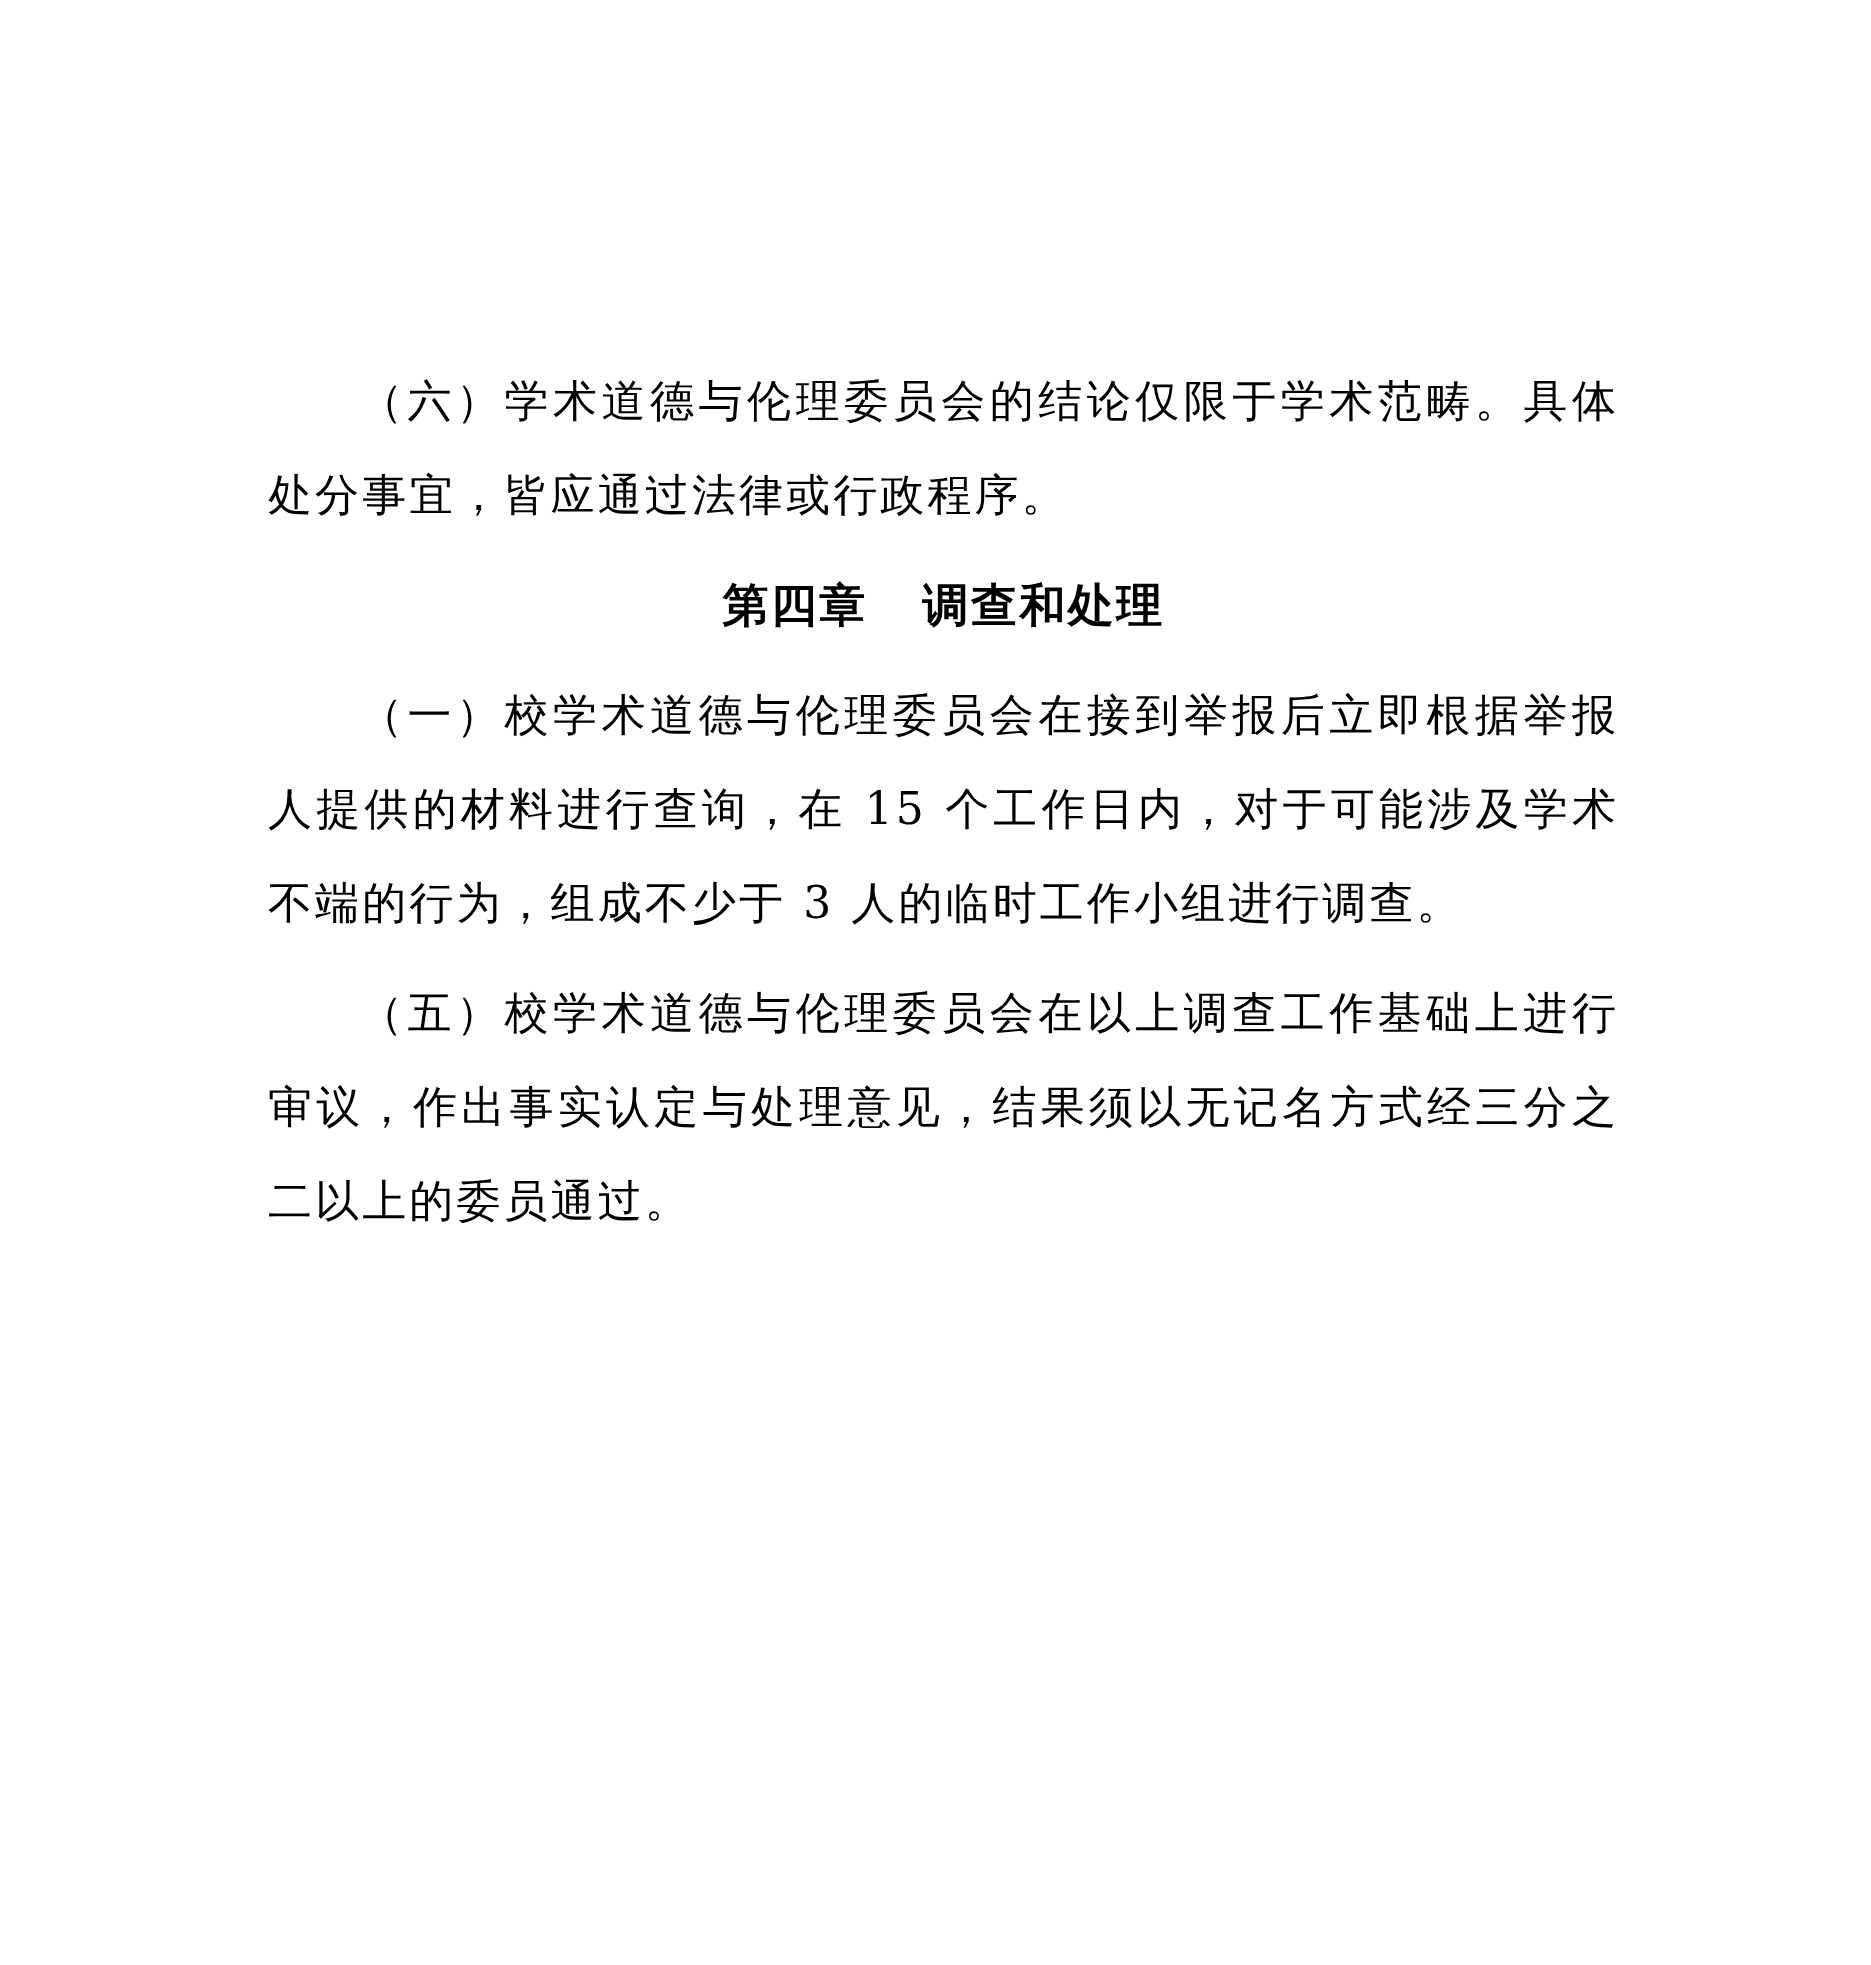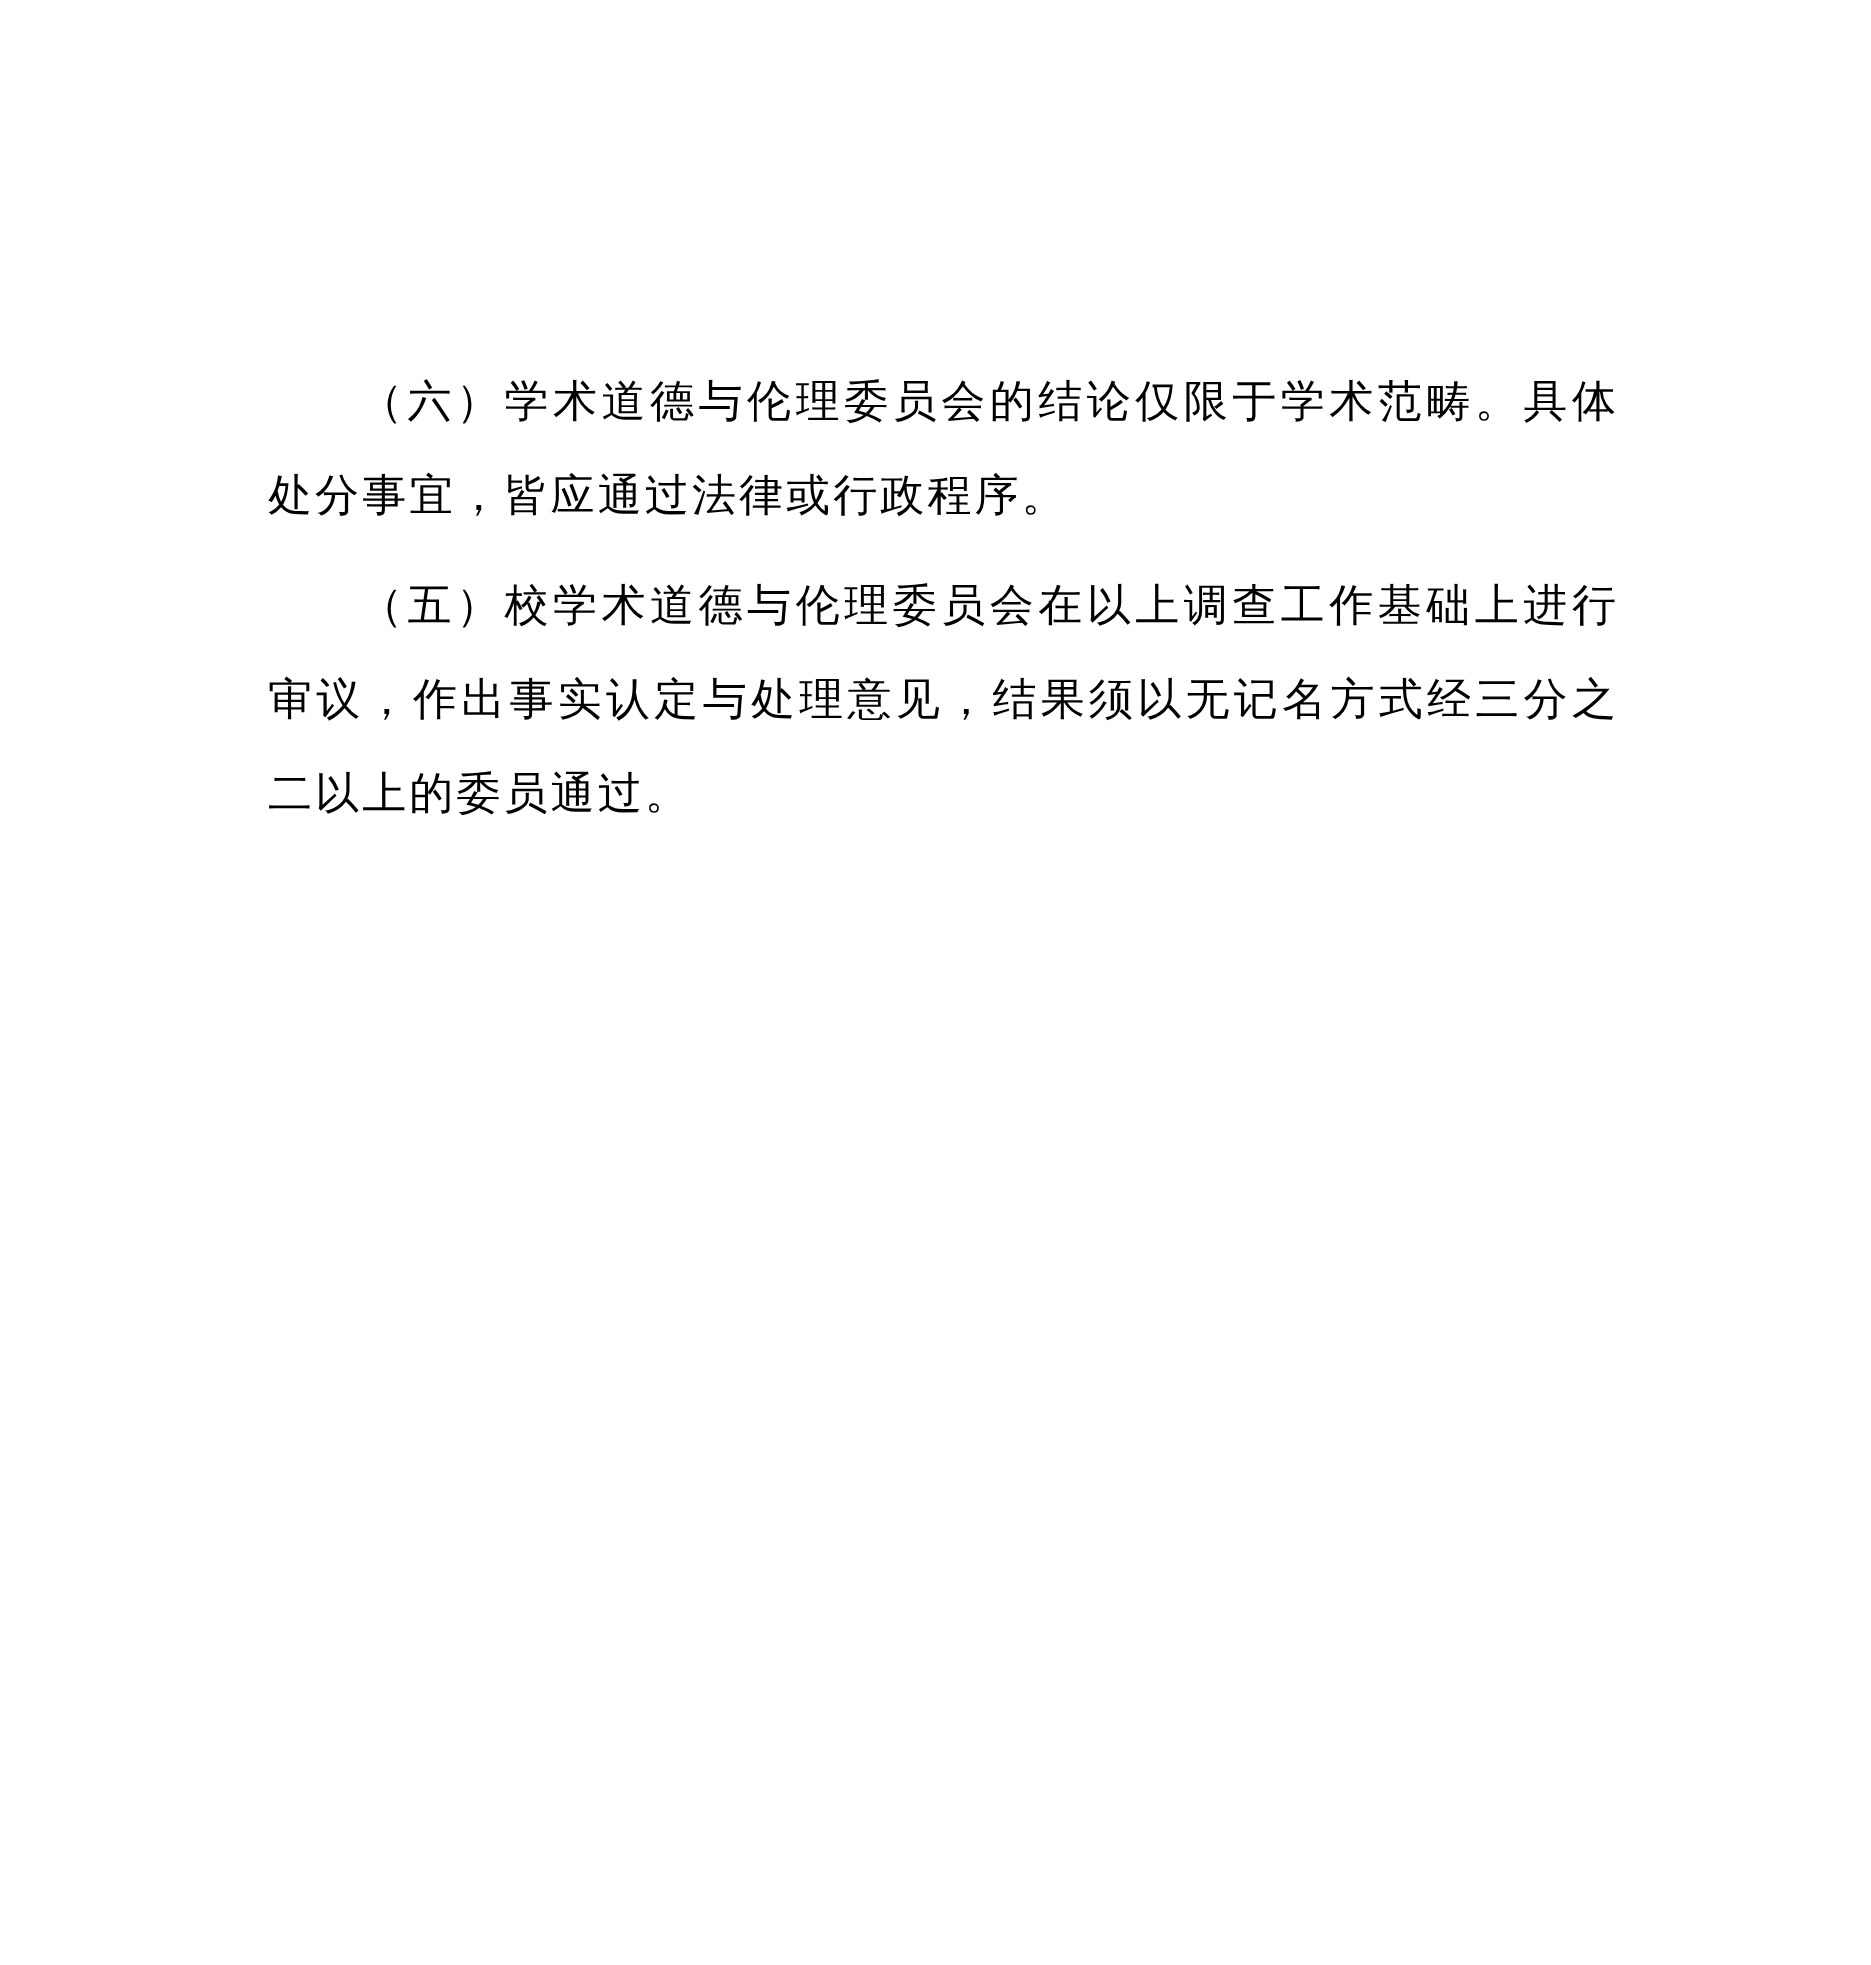--- a/index.html
+++ b/index.html
@@ -57,22 +57,26 @@
     }
   </style>
 </head>
 <body>
 
 <div class="page">
   <div class="content">
 
     <p class="para">（六）学术道德与伦理委员会的结论仅限于学术范畴。具体处分事宜，皆应通过法律或行政程序。</p>
 
+    <h2 class="heading">
+      <span>第四章</span><span class="gap"></span><span>调查和处理</span>
+    </h2>
 
 
+    <p class="para">（一）校学术道德与伦理委员会在接到举报后立即根据举报人提供的材料进行查询，在 15 个工作日内，对于可能涉及学术不端的行为，组成不少于 3 人的临时工作小组进行调查。</p>
 
 
 
 
     <p class="para">（五）校学术道德与伦理委员会在以上调查工作基础上进行审议，作出事实认定与处理意见，结果须以无记名方式经三分之二以上的委员通过。</p>
 
   </div>
 
 </div>
 

